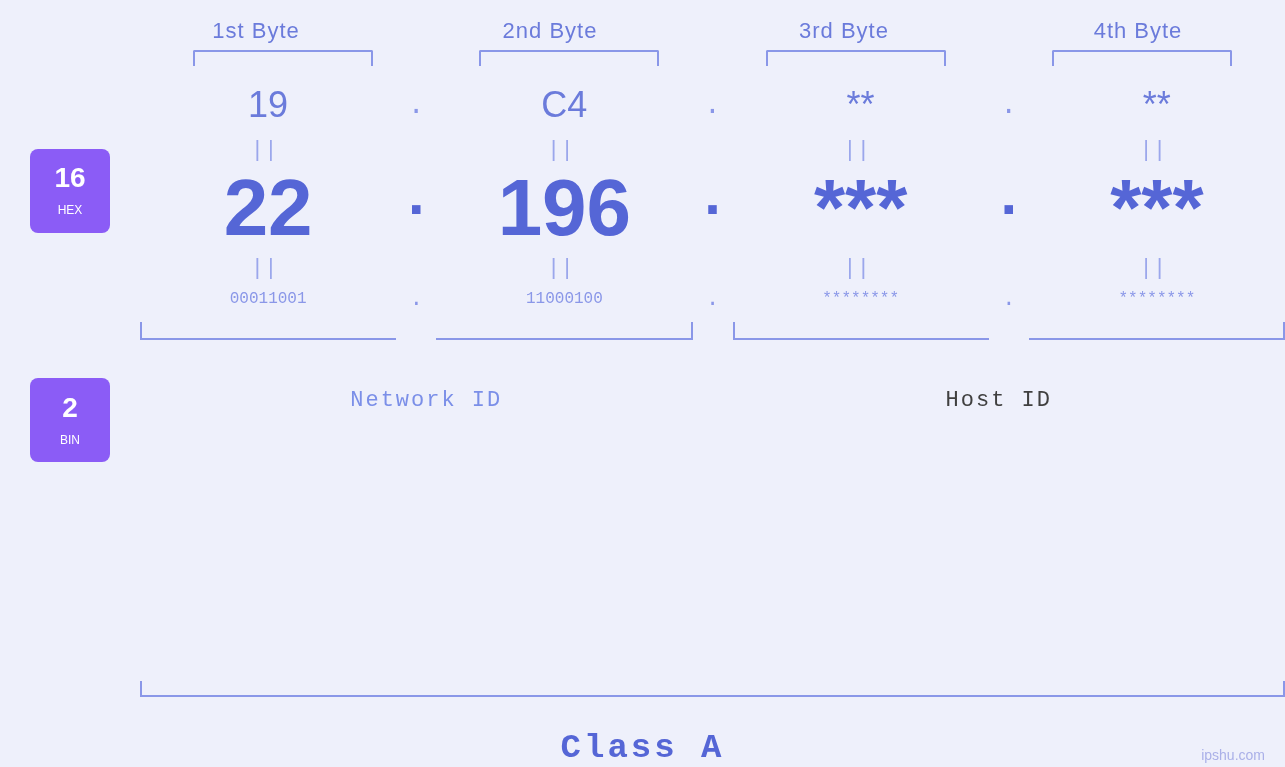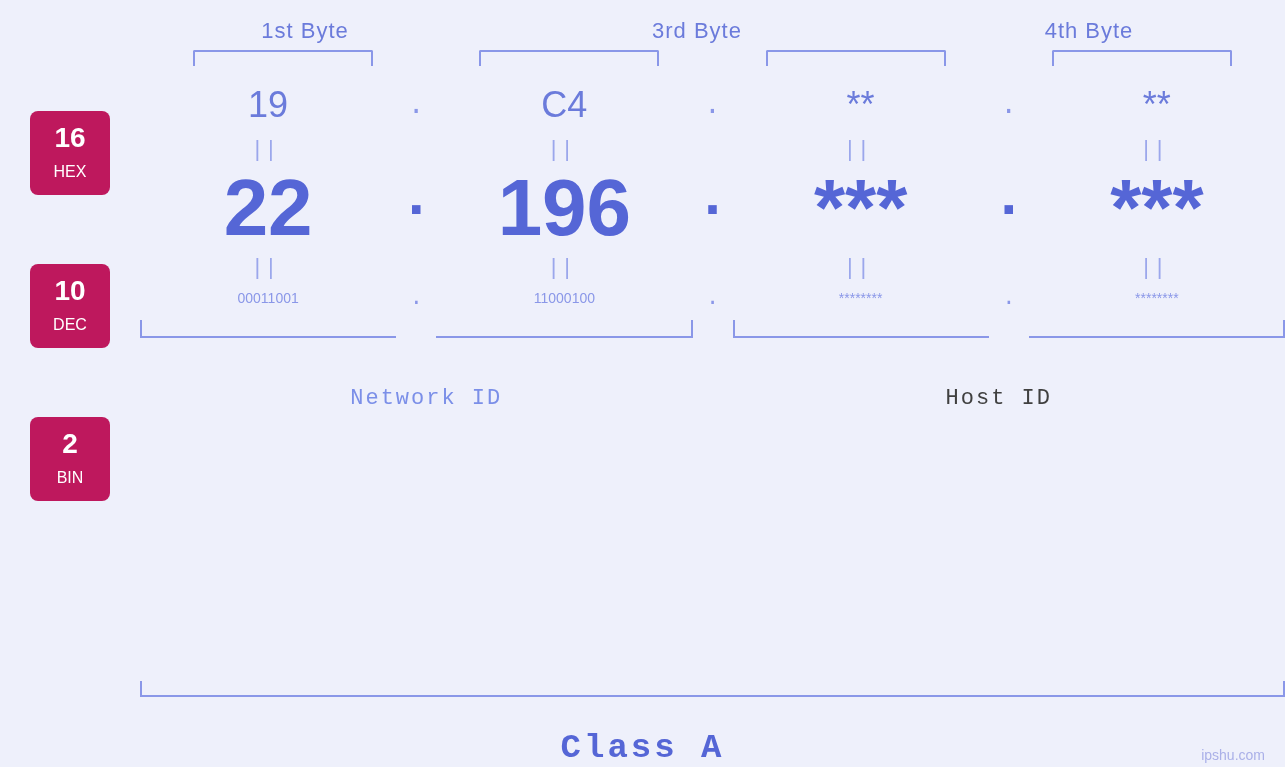--- a/index.html
+++ b/index.html
@@ -64,38 +64,38 @@
       width: 140px;
       display: flex;
       flex-direction: column;
       justify-content: space-around;
       align-items: center;
       padding: 0 10px;
       padding-bottom: 140px;
     }
 
     .badge {
-      background: #be185d;
+      background: #8b5cf6;
       color: white;
       border-radius: 8px;
       width: 80px;
       height: 84px;
       display: flex;
       flex-direction: column;
       align-items: center;
       justify-content: center;
       font-family: Arial, sans-serif;
     }
     .badge-number {
       font-size: 28px;
       font-weight: bold;
       line-height: 1;
     }
     .badge-label {
-      font-size: 16px;
+      font-size: 12px;
       font-weight: 500;
       margin-top: 11px;
     }
 
     
     .data-cols {
       flex: 1;
       display: flex;
       flex-direction: column;
     }
@@ -154,22 +154,22 @@
     }
     .dec-row .sep {
       font-size: 60px;
       font-weight: bold;
       color: #5566d6;
       padding-bottom: 20px;
     }
 
     
     .bin-row .cell {
-      font-size: 14px;
-      font-family: Liberation Sans, sans-serif;
+      font-size: 16px;
+      font-family: Liberation Mono, monospace;
       color: #8a97e8;
       padding: 8px 0;
     }
     .bin-row .sep {
       font-size: 22px;
       color: #8a97e8;
     }
 
     
     .class-label {
@@ -201,20 +201,21 @@
       border-radius: 2px 2px 0 0;
     }
   </style>
 </head>
 <body>
 
 <div class="container">
 
   <div class="byte-headers">
     <div class="byte-col">1st Byte</div>
+    <div class="byte-col">2nd Byte</div>
     <div class="byte-col">3rd Byte</div>
     <div class="byte-col">4th Byte</div>
   </div>
 
   <div class="bracket-row">
     <div class="bracket-col">
       <div class="top-bracket" style="width:180px;"></div>
     </div>
     <div class="bracket-col">
       <div class="top-bracket" style="width:180px;"></div>
@@ -228,24 +229,20 @@
   </div>
 
   <div class="main-area">
 
     <div class="badges-col">
       <div class="badge">
         <span class="badge-number">16</span>
         <span class="badge-label">HEX</span>
       </div>
       <div class="badge">
-        <span class="badge-number">10</span>
-        <span class="badge-label">DEC</span>
-      </div>
-      <div class="badge">
         <span class="badge-number">2</span>
         <span class="badge-label">BIN</span>
       </div>
     </div>
 
     <div class="data-cols">
 
       <div class="value-row hex-row">
         <div class="cell">19</div>
         <div class="sep">.</div>

